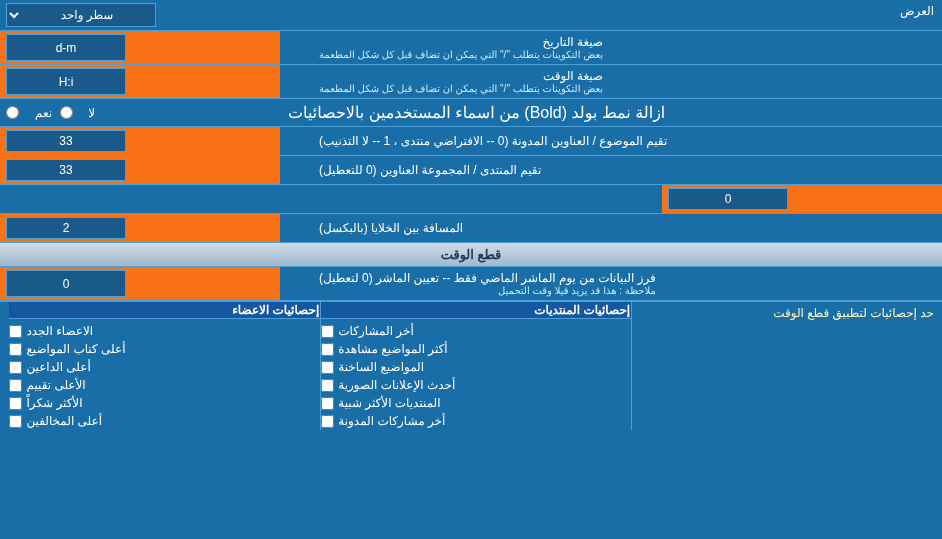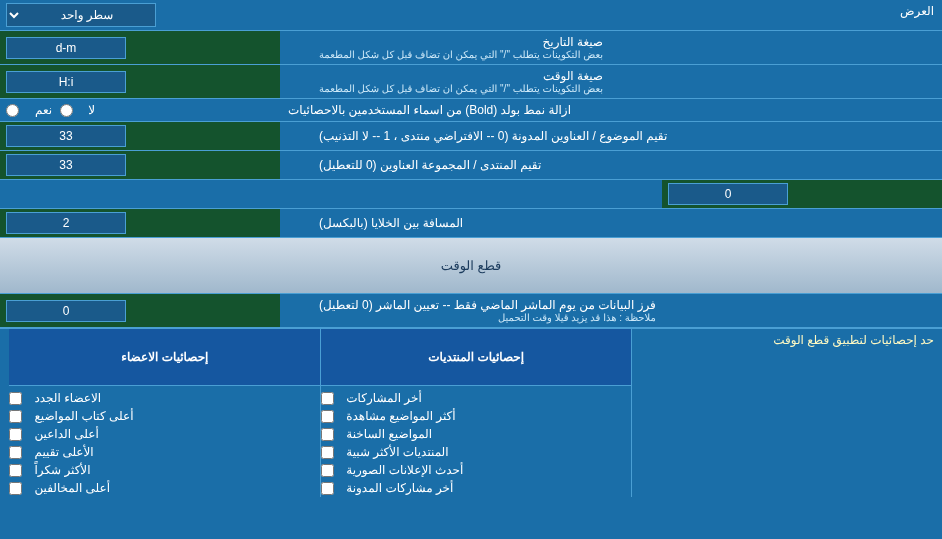--- a/index.html
+++ b/index.html
@@ -36,24 +36,23 @@
     }
 
     .row-label .sub {
       display: block;
       font-size: 10px;
       color: #cce8f8;
     }
 
     .row-input {
       width: 280px;
-      background: #14532d;
-      padding: 3px 6px;
-      display: flex;
-      align-items: center;
+      background: #f97316;
+      padding: 3px 6px;
+      display: flex;
       justify-content: flex-end;
     }
 
     .input-field {
       background: #1a5a8a;
       color: #fff;
       border: 1px solid #4a9fd4;
       padding: 3px 6px;
       font-size: 12px;
       text-align: center;
@@ -106,75 +105,74 @@
 
     .radio-label {
       flex: 1;
       background: #1a6ea8;
       color: #fff;
       padding: 4px 8px;
       text-align: right;
       display: flex;
       align-items: center;
       justify-content: flex-end;
-      font-size: 12px;
+      font-size: 16px;
     }
 
     .radio-input {
       width: 280px;
       background: #1a6ea8;
       padding: 3px 6px;
       display: flex;
       align-items: center;
       justify-content: flex-end;
       gap: 8px;
       color: #fff;
     }
 
     .checkbox-item {
       display: flex;
       align-items: center;
       justify-content: flex-end;
-      gap: 12px;
+      gap: 4px;
       padding: 2px 0;
       color: #fff;
       font-size: 12px;
     }
 
     .checkbox-item input[type="checkbox"] {
       accent-color: #4a9fd4;
     }
 
     
     .bottom-stats {
       display: flex;
       border-top: 1px solid #4a9fd4;
       background: #1a6ea8;
     }
 
     .col-header {
       color: #fff;
       font-weight: bold;
       font-size: 12px;
-      text-align: center;
-      padding: 21px;
+      padding: 1px;
       background: #1557a0;
       border-bottom: 1px solid #4a9fd4;
       margin-bottom: 3px;
     }
 
     
     .sub-header-row {
       background: linear-gradient(to bottom, #d0dce8, #a0b8cc);
       border-bottom: 1px solid #4a9fd4;
       text-align: center;
-      font-weight: normal;
+      font-weight: bold;
       font-size: 13px;
       color: #1a3a5c;
-      padding: 20px;
+      padding: 4px;
     }
 
     .note-text {
       font-size: 11px;
       color: #cce8f8;
     }
   </style>
 </head>
 <body>
 
@@ -299,25 +297,25 @@
         </div>
         <div class="checkbox-item">
           <span>أكثر المواضيع مشاهدة</span>
           <input type="checkbox" style="">
         </div>
         <div class="checkbox-item">
           <span>المواضيع الساخنة</span>
           <input type="checkbox" style="">
         </div>
         <div class="checkbox-item">
+          <span>أحدث الإعلانات الصورية</span>
+          <input type="checkbox" style="">
+        </div>
+        <div class="checkbox-item">
           <span>المنتديات الأكثر شبية</span>
-          <input type="checkbox" style="">
-        </div>
-        <div class="checkbox-item">
-          <span>أحدث الإعلانات الصورية</span>
           <input type="checkbox" style="">
         </div>
         <div class="checkbox-item">
           <span>أخر مشاركات المدونة</span>
           <input type="checkbox" style="">
         </div>
       </div>
     </div>
 
     <div style="width:33%;">

